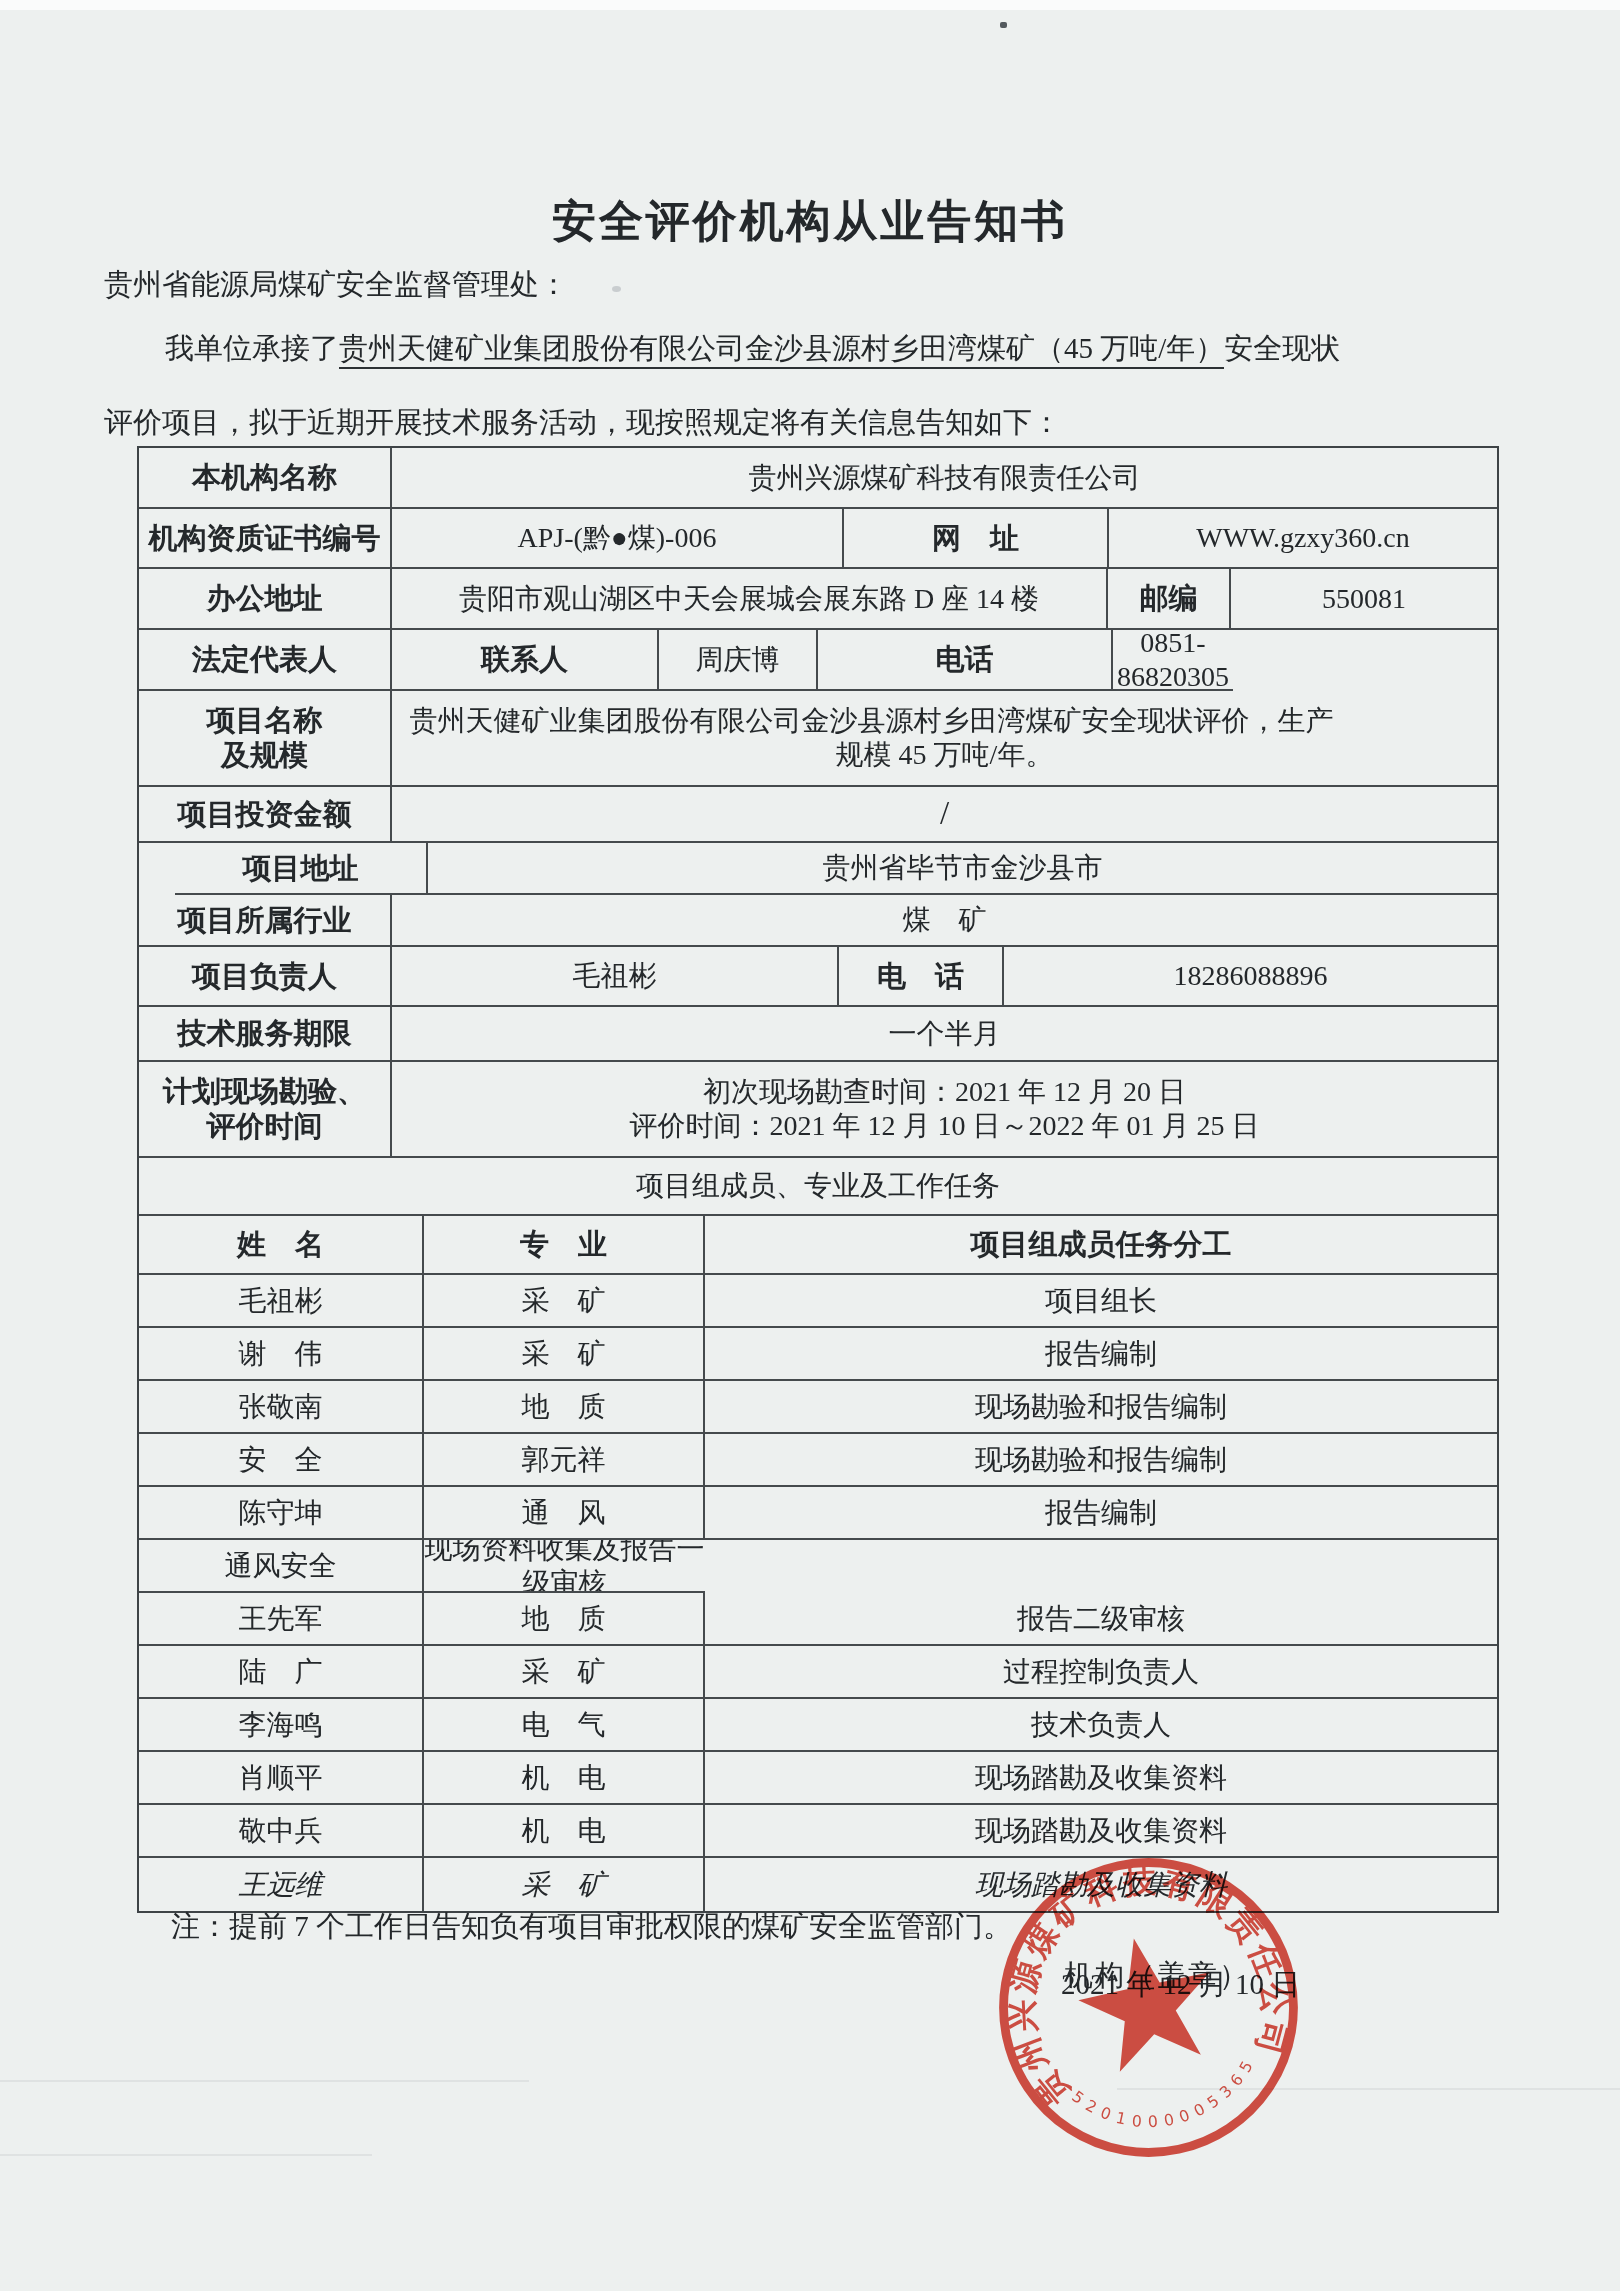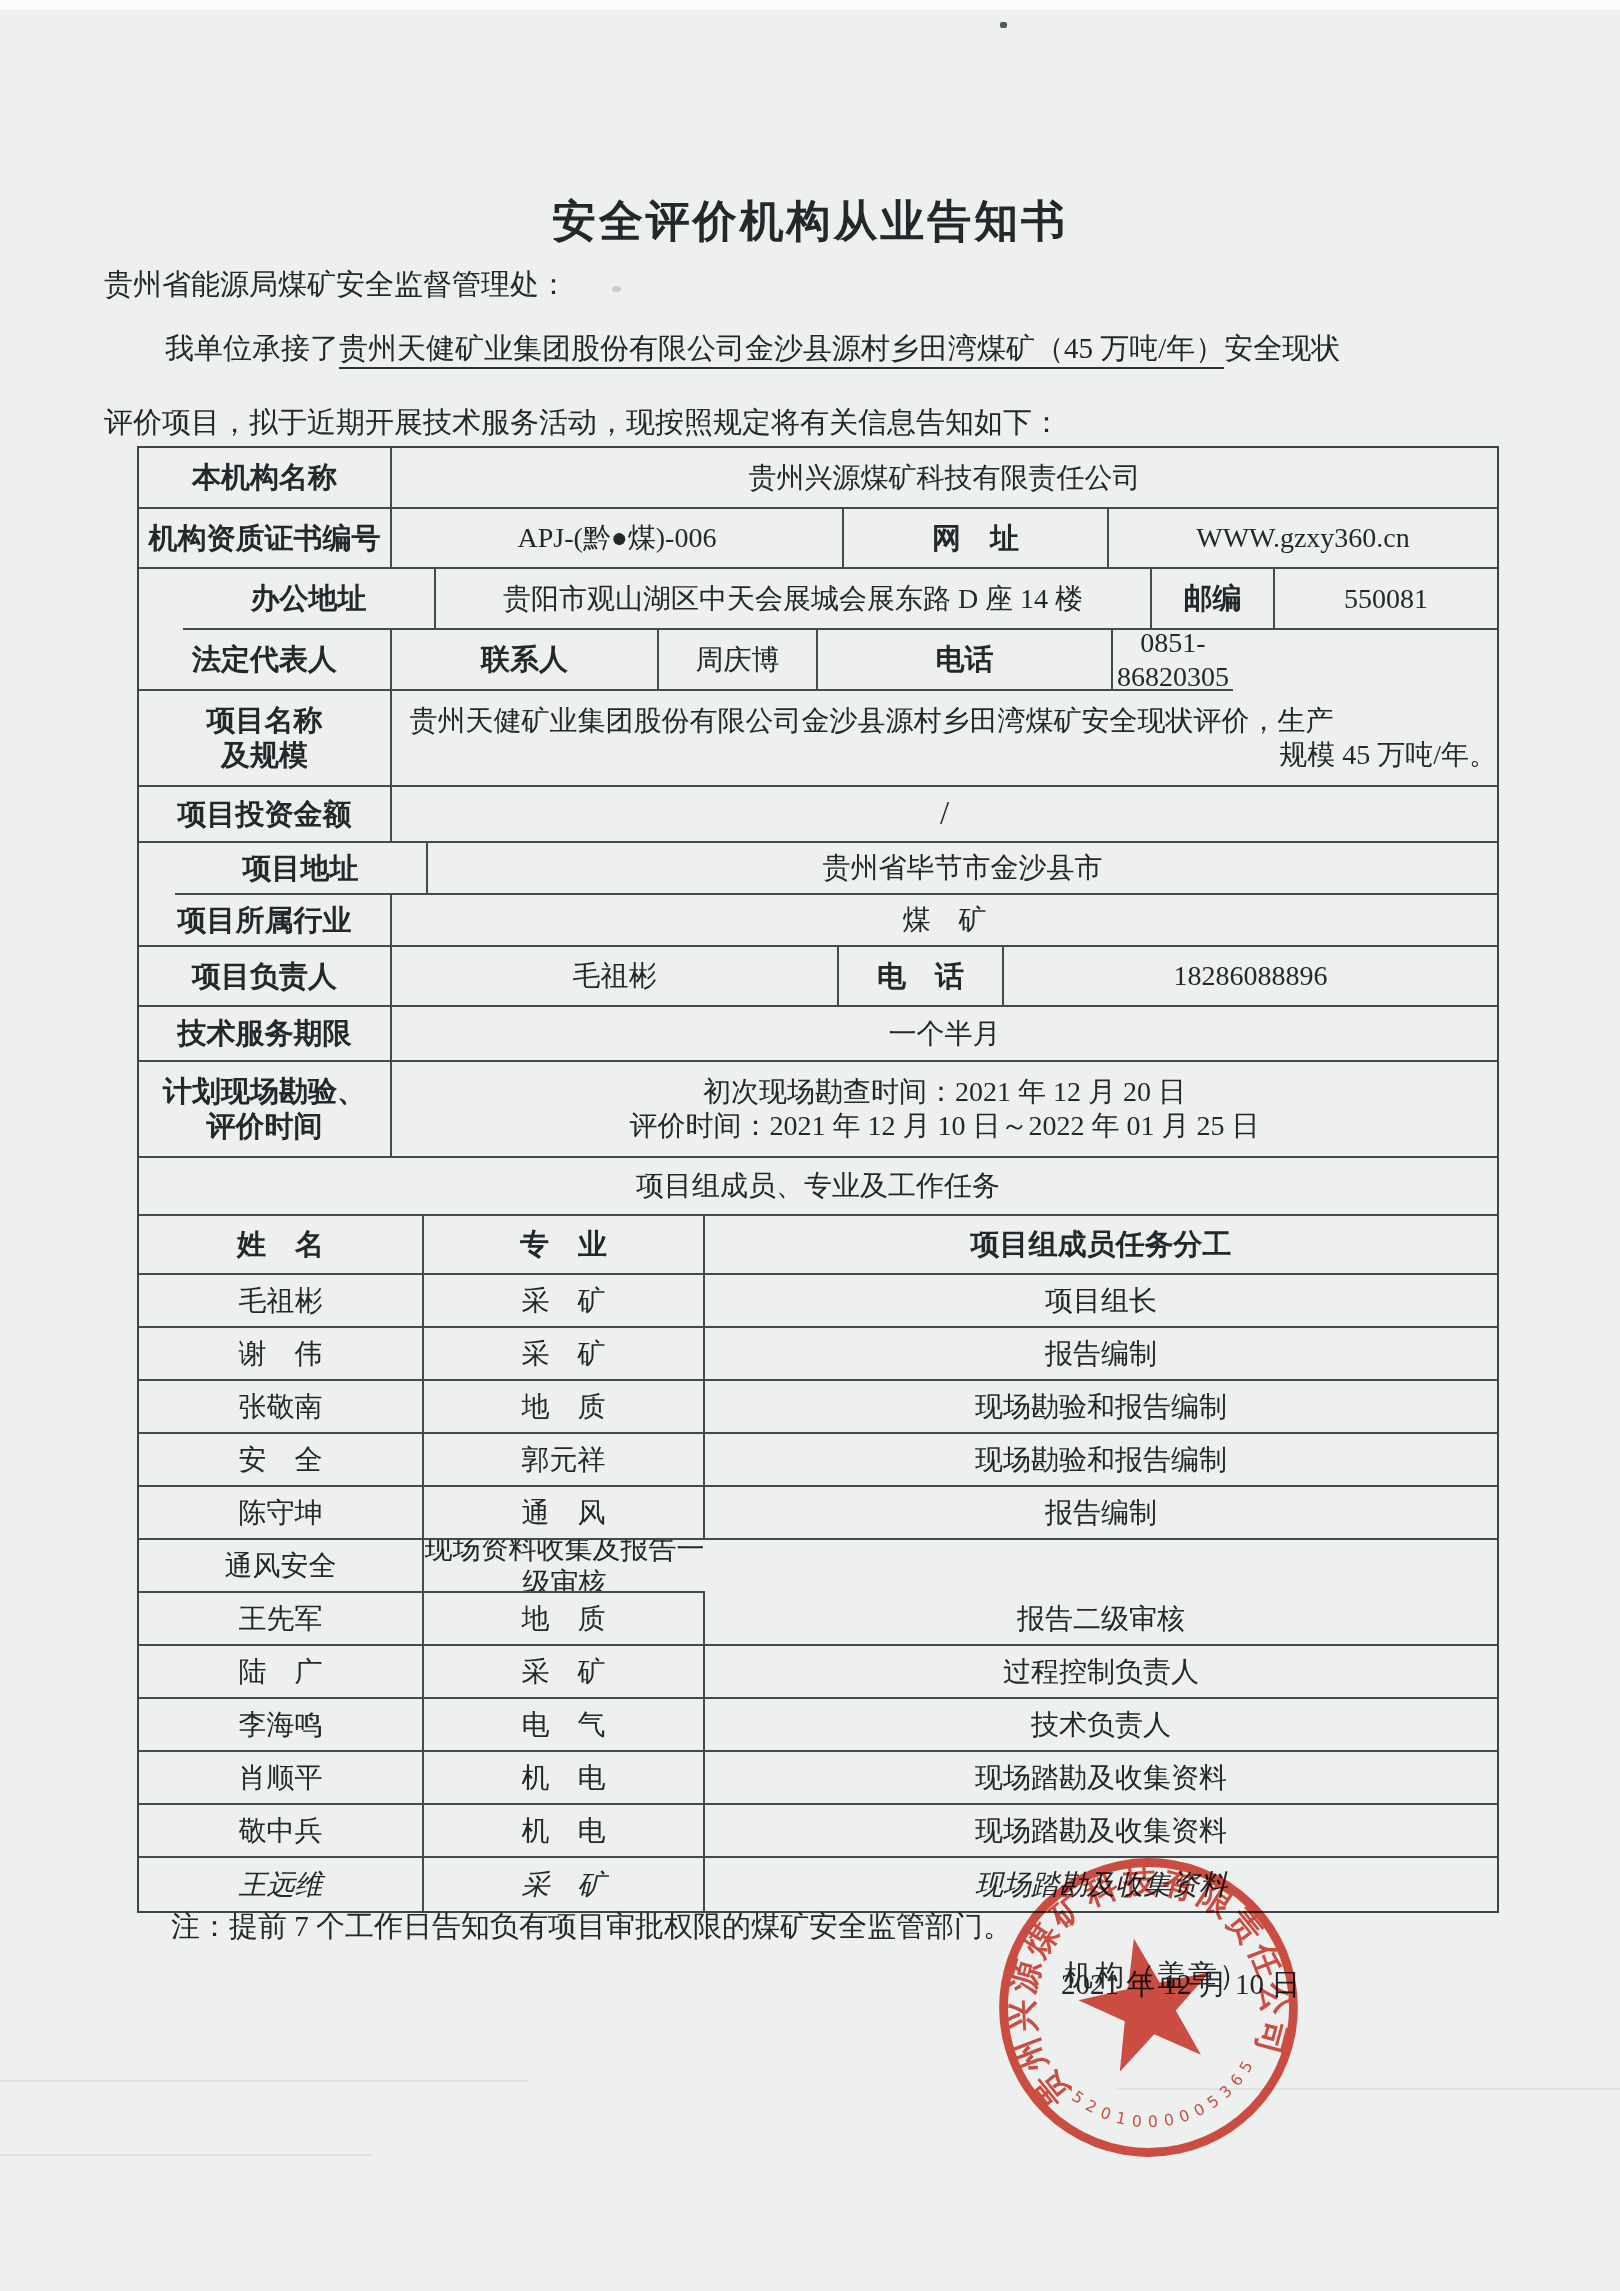--- a/index.html
+++ b/index.html
@@ -39,35 +39,35 @@
     border-right:2px solid #454a4d;border-bottom:2px solid #454a4d;
     box-sizing:border-box;font-size:28px;text-align:center;line-height:1.2;
     overflow:hidden;
   }
   .cell:last-child{border-right:none;}
   .lastrow .cell{border-bottom:none;font-style:italic;}
   .lbl{font-weight:bold;font-size:29px;}
   .col2{flex-direction:column;}
   .r1{grid-template-columns:253px 1fr;height:61px;}
   .r2{grid-template-columns:253px 452px 265px 1fr;height:60px;}
-  .r3{grid-template-columns:253px 716px 123px 1fr;height:61px;padding-left:44px;}
+  .r3{grid-template-columns:253px 716px 123px 1fr;height:61px;}
   .r4{grid-template-columns:253px 267px 159px 295px 120px 1fr;height:61px;}
   .r5{grid-template-columns:253px 1fr;height:96px;}
   .r6{grid-template-columns:253px 1fr;height:56px;}
   .r7{grid-template-columns:253px 1fr;height:52px;margin-left:36px;}
   .r8{grid-template-columns:253px 1fr;height:52px;}
   .r9{grid-template-columns:253px 447px 165px 1fr;height:60px;}
   .r10{grid-template-columns:253px 1fr;height:55px;}
   .r11{grid-template-columns:253px 1fr;height:96px;}
   .rb{grid-template-columns:1fr;height:58px;}
   .rh{grid-template-columns:285px 281px 1fr;height:59px;}
   .rm{grid-template-columns:285px 281px 1fr;height:53px;}
   .projname{align-items:stretch;flex-direction:column;justify-content:center;}
   .projname .pl1{text-align:left;padding-left:17.6px;}
-  .projname .pl2{text-align:right;}
+  .projname .pl2{text-align:center;}
   .slash{font-size:33px;}
 
   
   .note{position:absolute;left:171px;top:1907px;font-size:29px;}
   .seal-label{position:absolute;left:1064px;top:1956px;font-size:29px;letter-spacing:2px;}
   .sign-date{position:absolute;left:1061px;top:1965px;font-size:29px;}
   .stamp{
     position:absolute;left:982px;top:1841px;width:333px;height:333px;
     mix-blend-mode:multiply;opacity:.88;pointer-events:none;
   }

